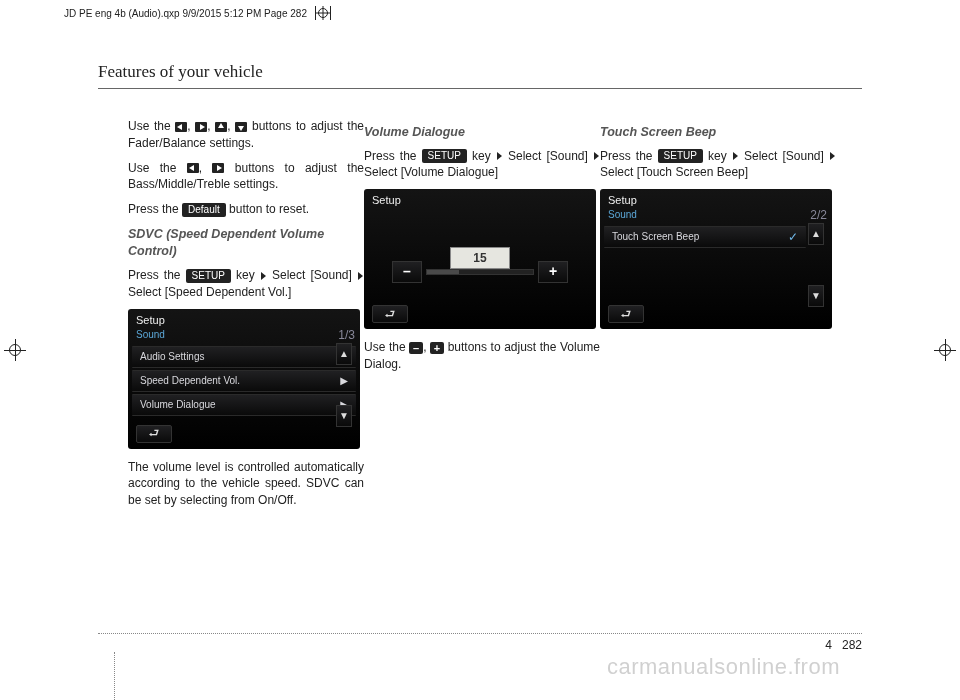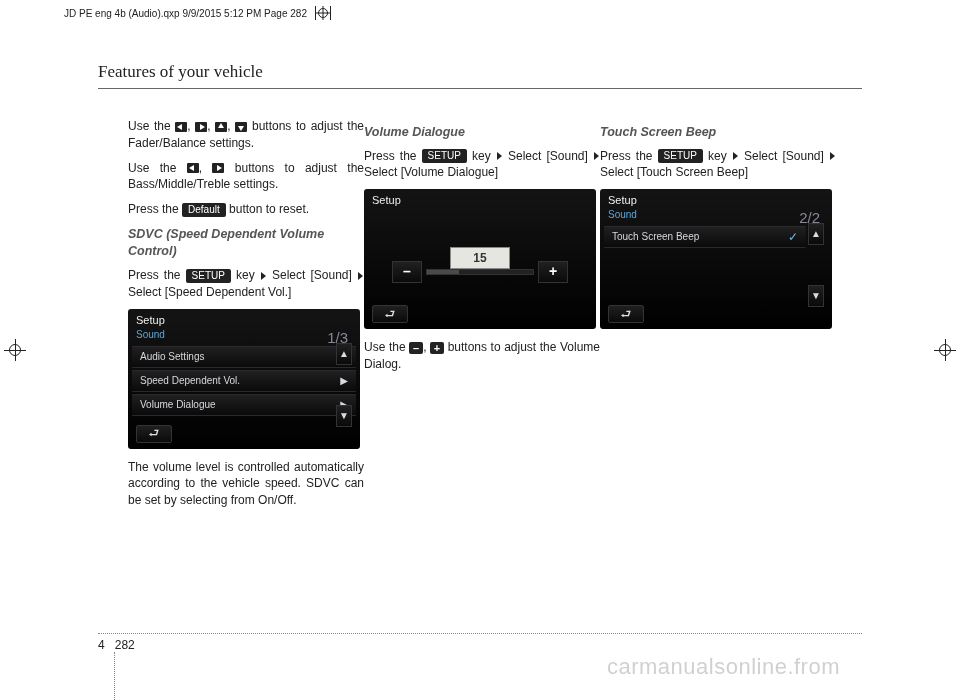--- a/index.html
+++ b/index.html
@@ -136,22 +136,22 @@
       font-size: 11px;
       padding: 4px 8px 0 8px;
       color: #eee;
     }
     .screenshot .subtitle {
       font-size: 10px;
       padding: 0 8px 2px 8px;
       color: #5ba6d6;
     }
     .screenshot .page-ind {
-      position: absolute; top: 18px; right: 12px;
-      font-size: 15px; color: #889;
+      position: absolute; top: 18px; right: 5px;
+      font-size: 12px; color: #889;
     }
     .screenshot .row {
       height: 22px;
       border-top: 1px solid #2a2a2a;
       border-bottom: 1px solid #2a2a2a;
       background: linear-gradient(#202022,#0a0a0a);
       margin: 2px 4px;
       display: flex;
       align-items: center;
       justify-content: space-between;
@@ -223,20 +223,21 @@
       font-size: 12px;
     }
     .footer {
       position: absolute;
       bottom: 48px;
       left: 98px;
       width: 764px;
       border-top: 1px dotted #888;
       padding-top: 4px;
       font-size: 12px;
+      text-align: right;
     }
     .footer .pn { display: inline-block; }
     .footer .four { letter-spacing: 0; }
     .left-dotted {
       position: absolute;
       left: 114px;
       bottom: 0;
       height: 48px;
       border-left: 1px dotted #888;
     }

